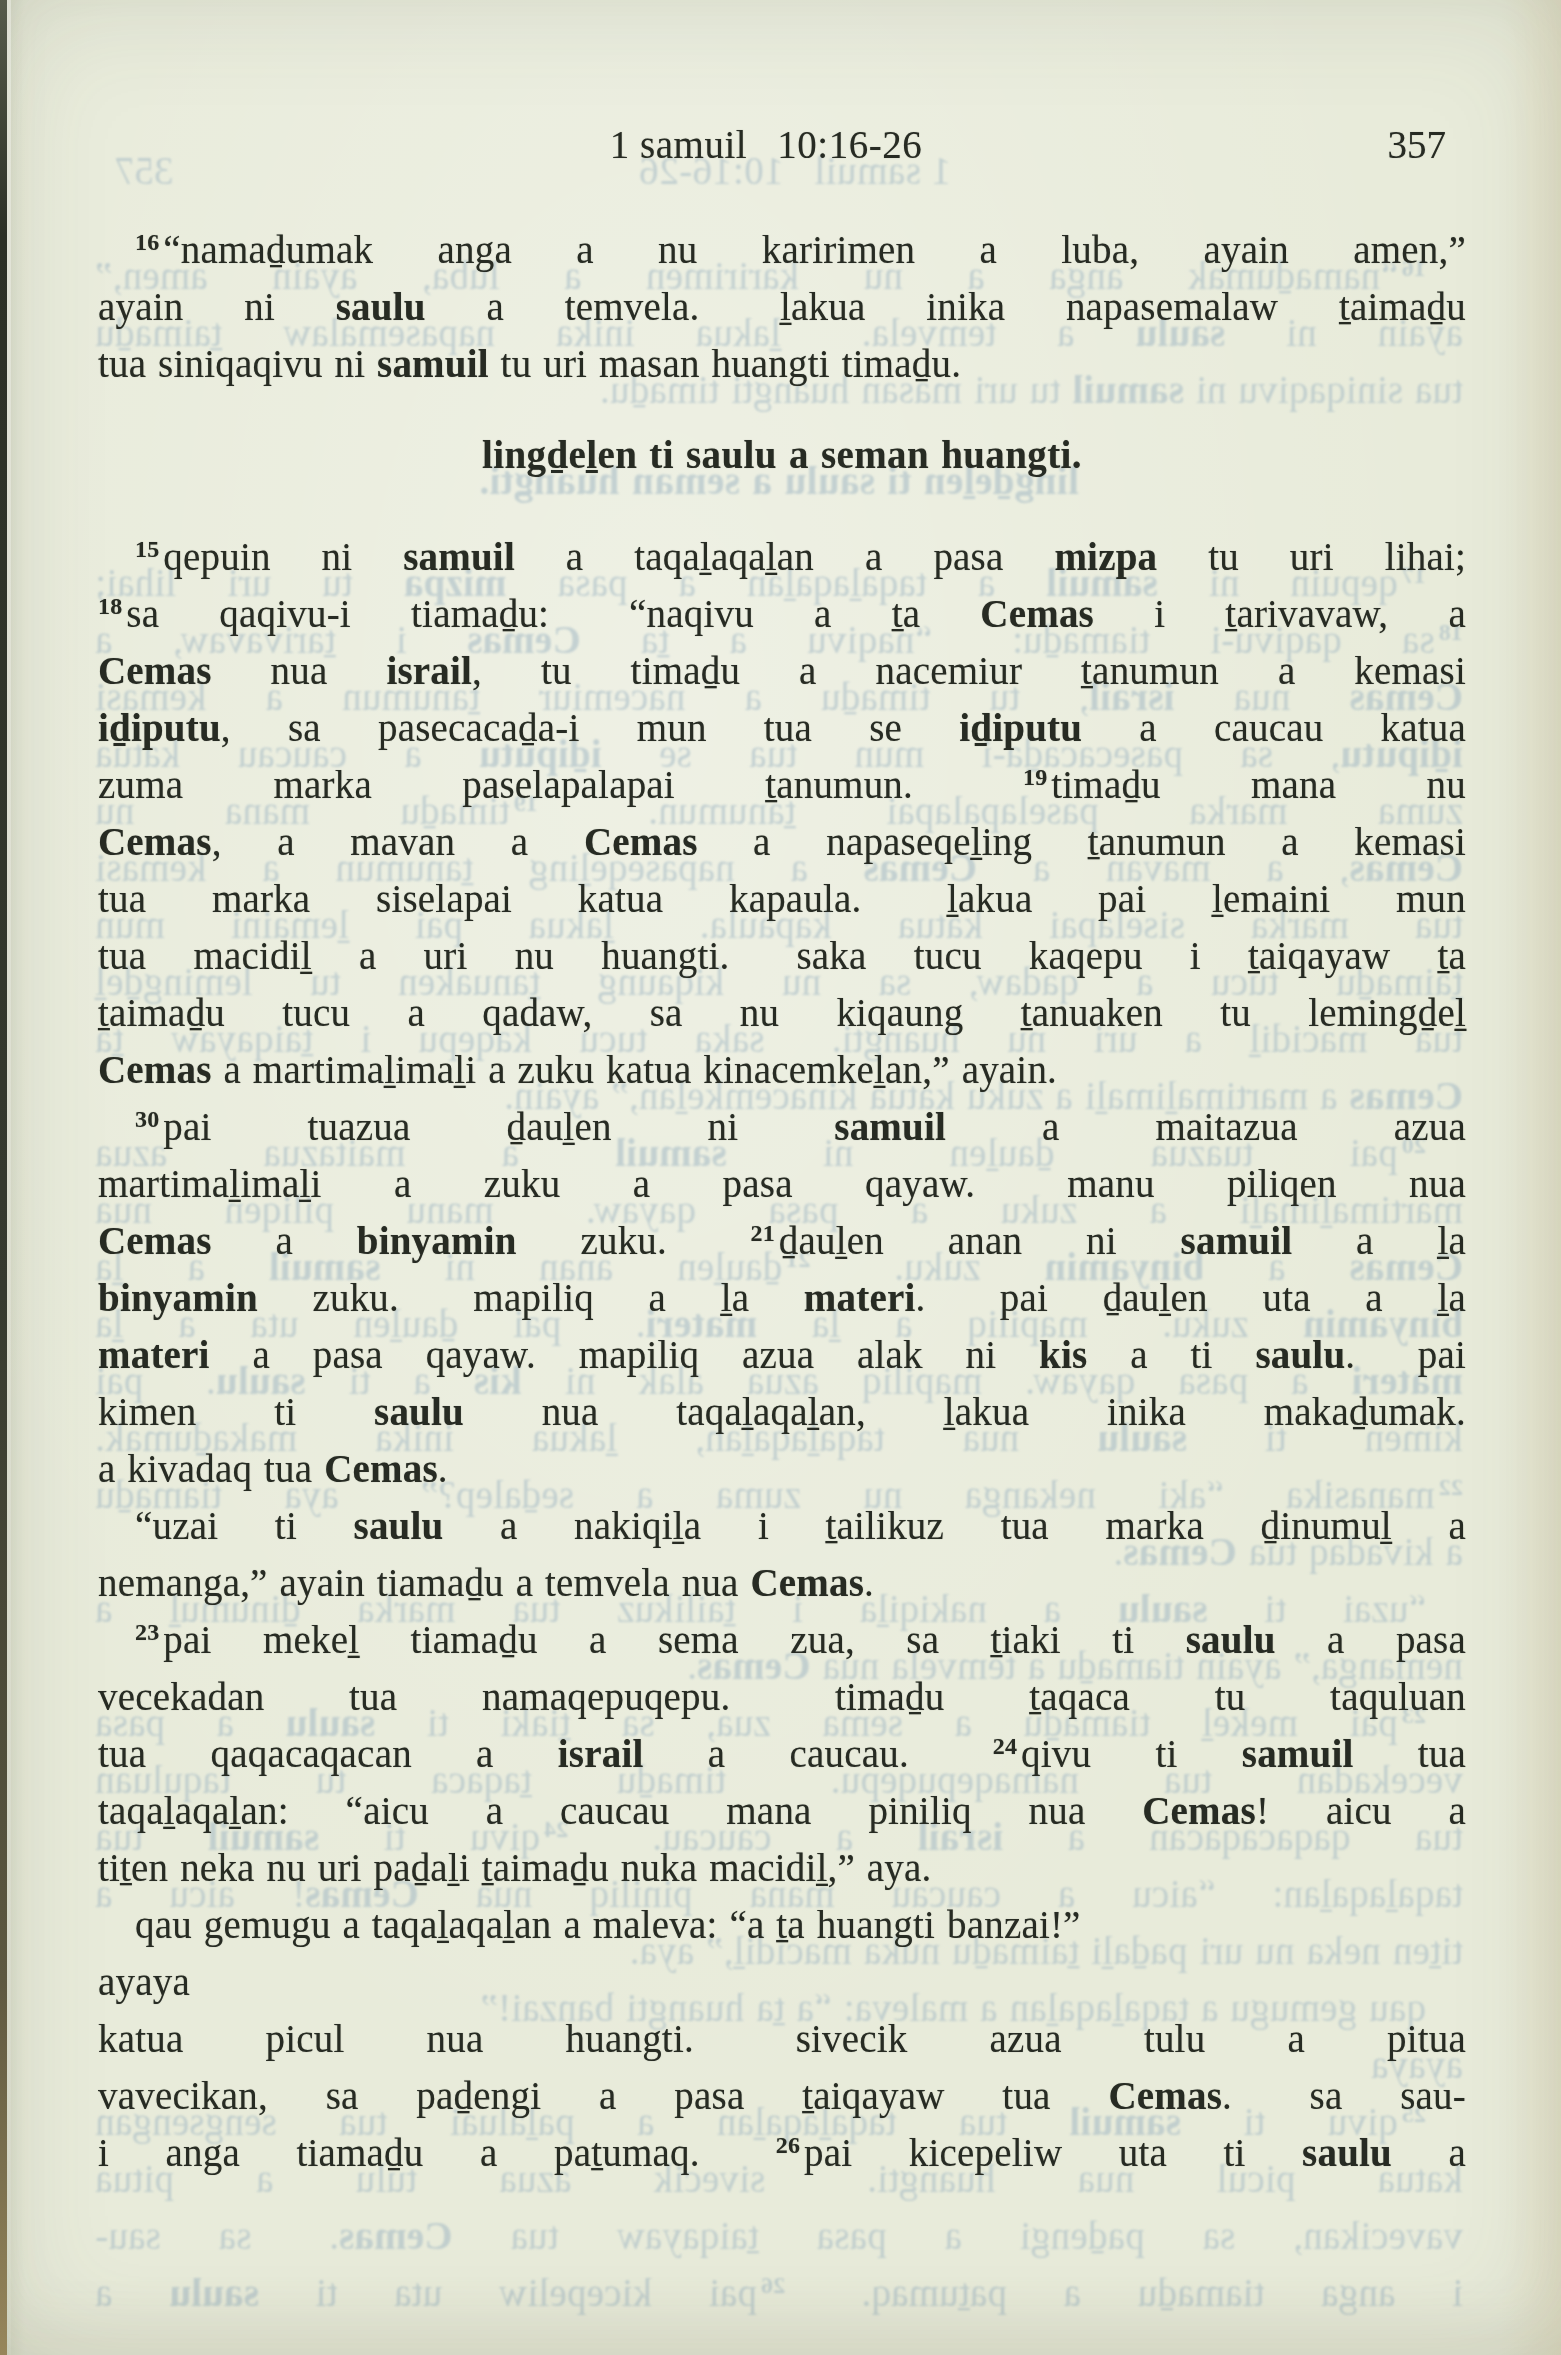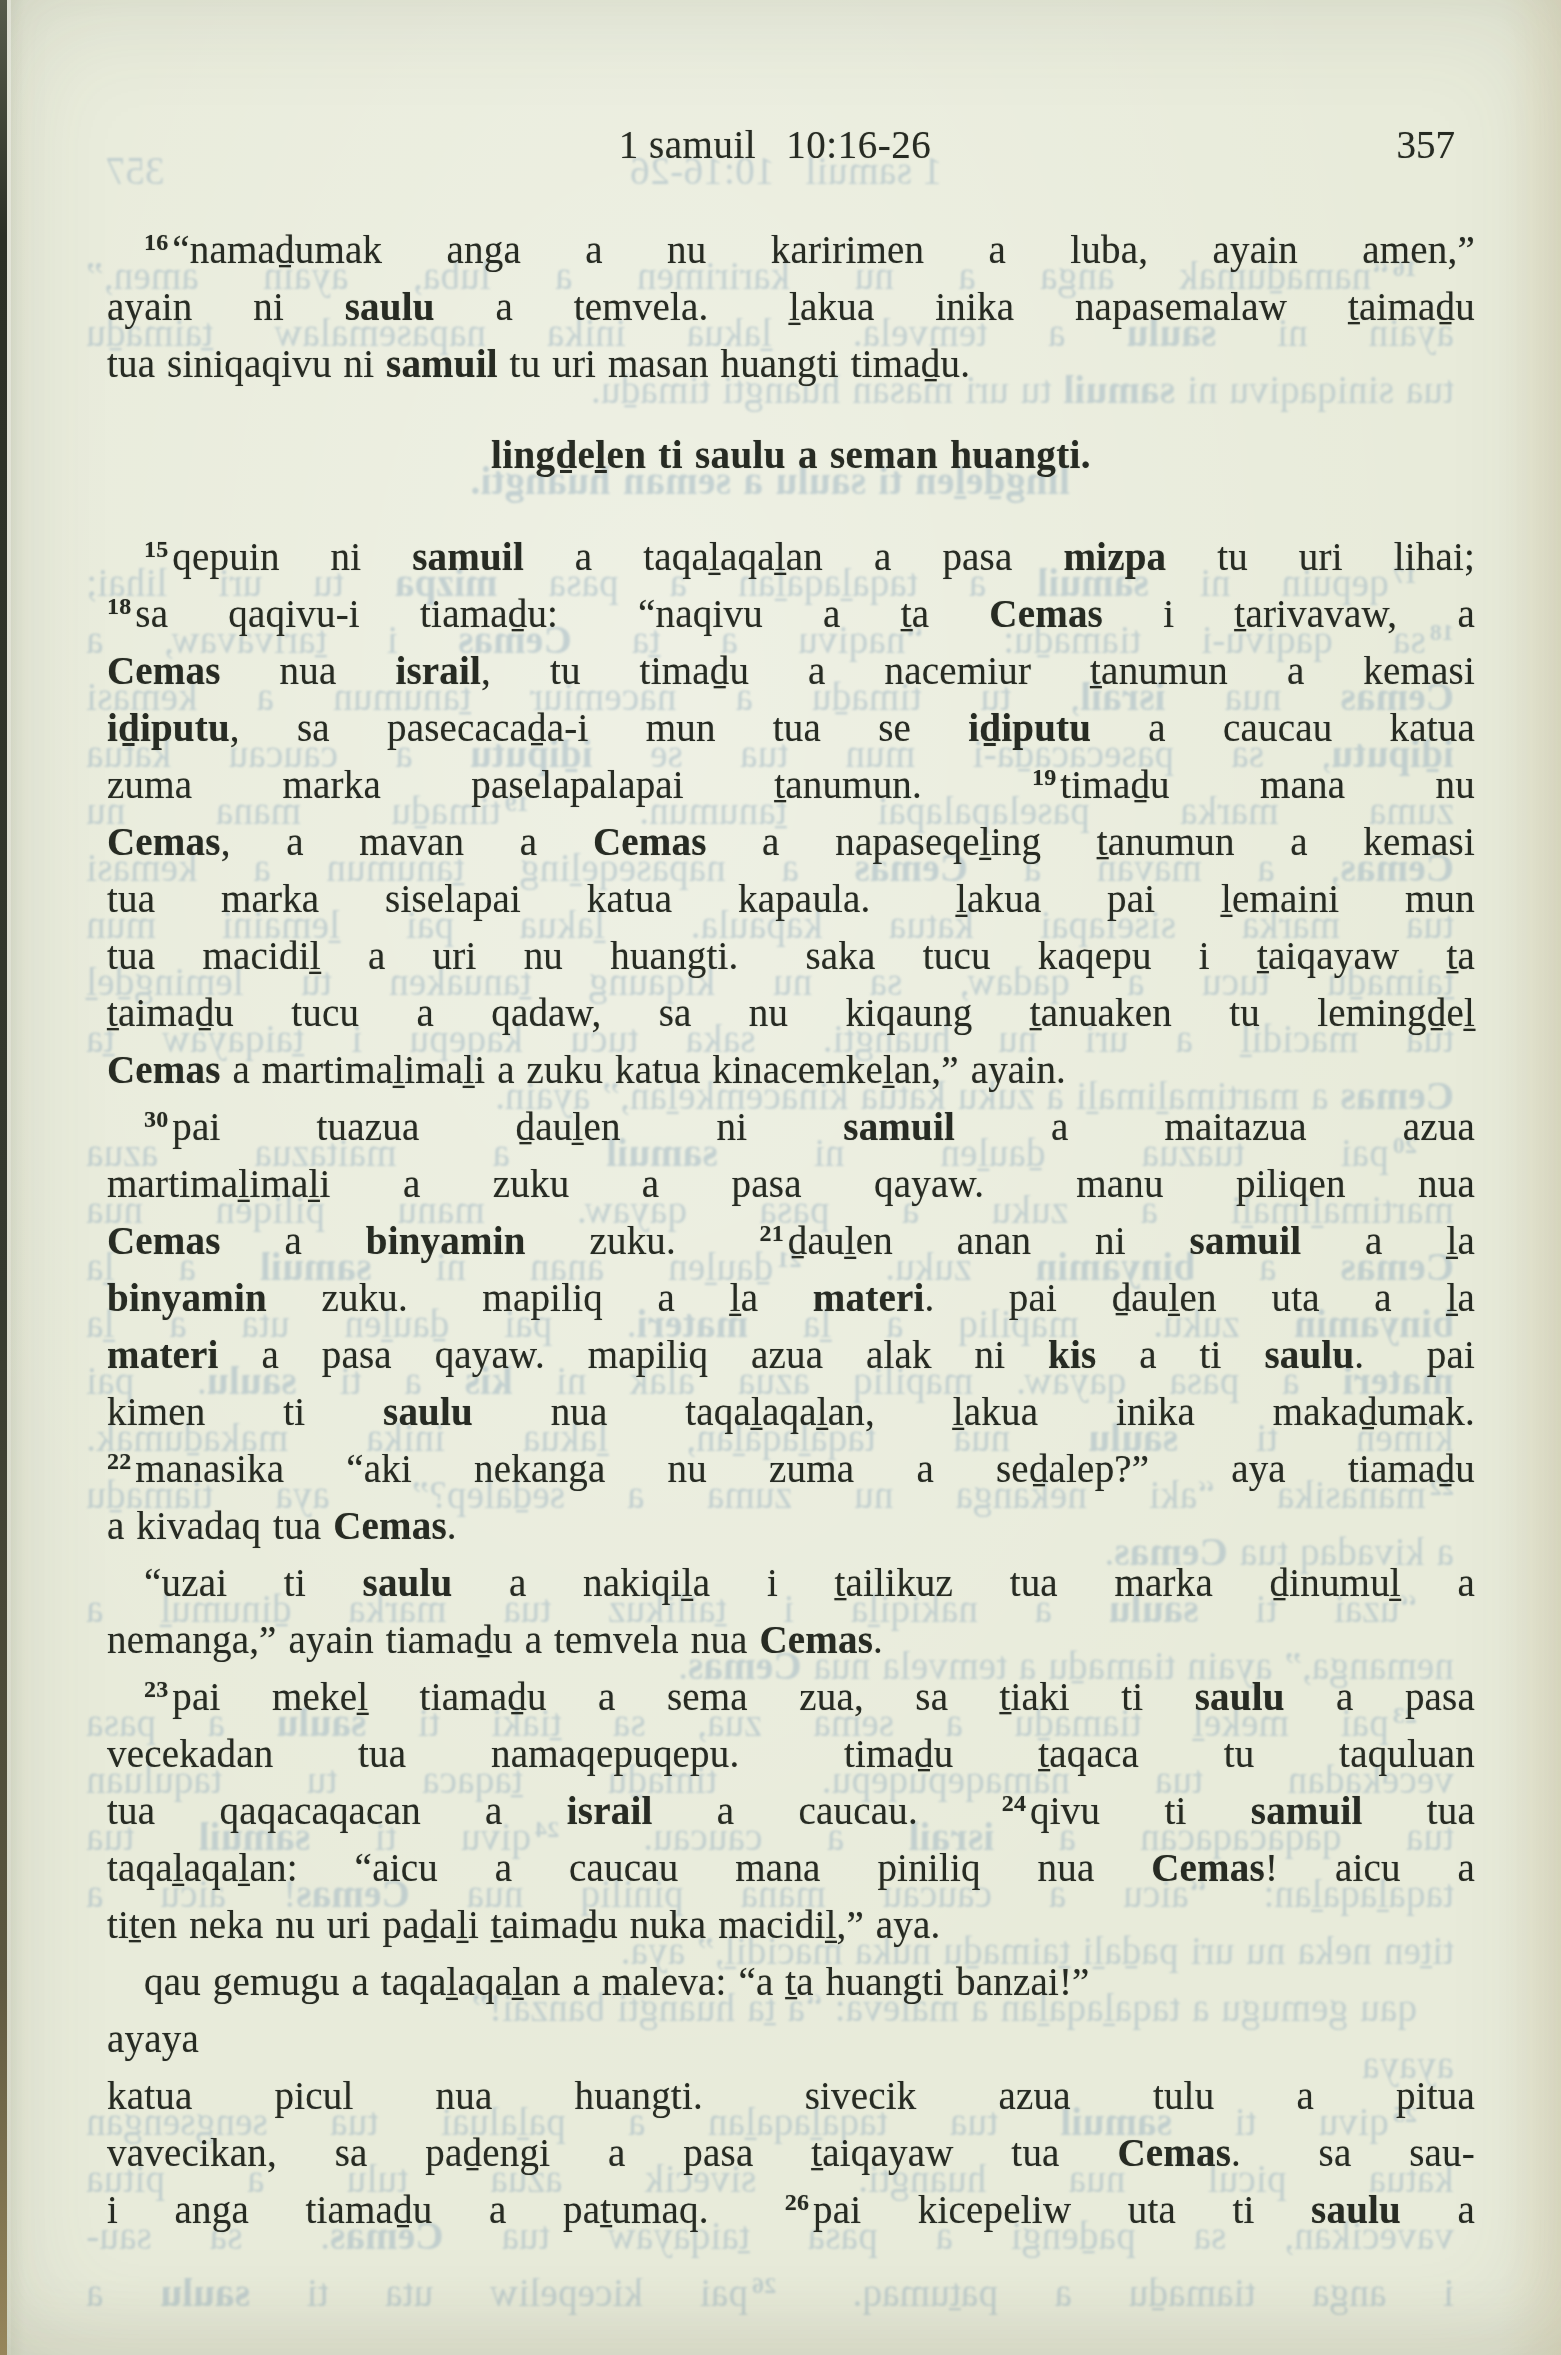--- a/index.html
+++ b/index.html
@@ -23,21 +23,21 @@
     box-shadow:inset 0 0 116px rgba(70,78,56,.14), inset 0 -29px 58px rgba(110,100,60,.07);
   }
   .spine{
     position:absolute;left:0;top:0;bottom:0;width:6.8px;z-index:5;
     background:linear-gradient(180deg,#565b4b 0%,#2c3026 10%,#363a2f 55%,#5d5840 84%,#97865b 100%);
   }
   .spine::after{
     content:"";position:absolute;left:6.8px;top:0;bottom:0;width:3.9px;
     background:linear-gradient(180deg,rgba(255,255,255,.35),rgba(255,255,255,.08));
   }
-  .page-content{position:absolute;inset:0;z-index:2;text-shadow:0 0 1px rgba(40,44,34,.38);margin-left:9px;}
+  .page-content{position:absolute;inset:0;z-index:2;text-shadow:0 0 1px rgba(40,44,34,.38);}
   .ghost{
     position:absolute;left:0;right:0;top:26px;height:2329px;z-index:1;
     transform:scaleX(-1);
     color:var(--ghost);
     opacity:.52;
     filter:blur(1.3px);
     text-shadow:none;
   }
   .runhead{position:absolute;left:82px;width:1368px;top:116px;height:57px;font-size:39px;line-height:57px;}
   .runhead .ref{position:absolute;left:0;right:0;text-align:center;letter-spacing:0.5px;}
@@ -145,21 +145,20 @@
           <div class="line just">ṯaimaḏu tucu a qadaw, sa nu kiqaung ṯanuaken tu lemingḏeḻ</div>
           <div class="line"><b>Cemas</b> a martimaḻimaḻi a zuku katua kinacemkeḻan,” ayain.</div>
         </div>
         <div class="para">
           <div class="line indent just"><sup class="v">30</sup>pai tuazua ḏauḻen ni <b>samuil</b> a maitazua azua</div>
           <div class="line just">martimaḻimaḻi a zuku a pasa qayaw.  manu piliqen nua</div>
           <div class="line just"><b>Cemas</b> a <b>binyamin</b> zuku.  <sup class="v">21</sup>ḏauḻen anan ni <b>samuil</b> a ḻa</div>
           <div class="line just"><b>binyamin</b> zuku.  mapiliq a ḻa <b>materi</b>.  pai ḏauḻen uta a ḻa</div>
           <div class="line just"><b>materi</b> a pasa qayaw. mapiliq azua alak ni <b>kis</b> a ti <b>saulu</b>.  pai</div>
           <div class="line just">kimen ti <b>saulu</b> nua taqaḻaqaḻan, ḻakua inika makaḏumak.</div>
-          <div class="line just"><sup class="v">22</sup>manasika “aki nekanga nu zuma a seḏalep?”  aya tiamaḏu</div>
           <div class="line">a kivadaq tua <b>Cemas</b>.</div>
         </div>
         <div class="para">
           <div class="line indent just">“uzai ti <b>saulu</b> a nakiqiḻa i ṯailikuz tua marka ḏinumuḻ a</div>
           <div class="line">nemanga,” ayain tiamaḏu a temvela nua <b>Cemas</b>.</div>
         </div>
         <div class="para">
           <div class="line indent just"><sup class="v">23</sup>pai mekeḻ tiamaḏu a sema zua, sa ṯiaki ti <b>saulu</b> a pasa</div>
           <div class="line just">vecekadan tua namaqepuqepu.  timaḏu ṯaqaca tu taquluan</div>
           <div class="line just">tua qaqacaqacan a <b>israil</b> a caucau.  <sup class="v">24</sup>qivu ti <b>samuil</b> tua</div>

